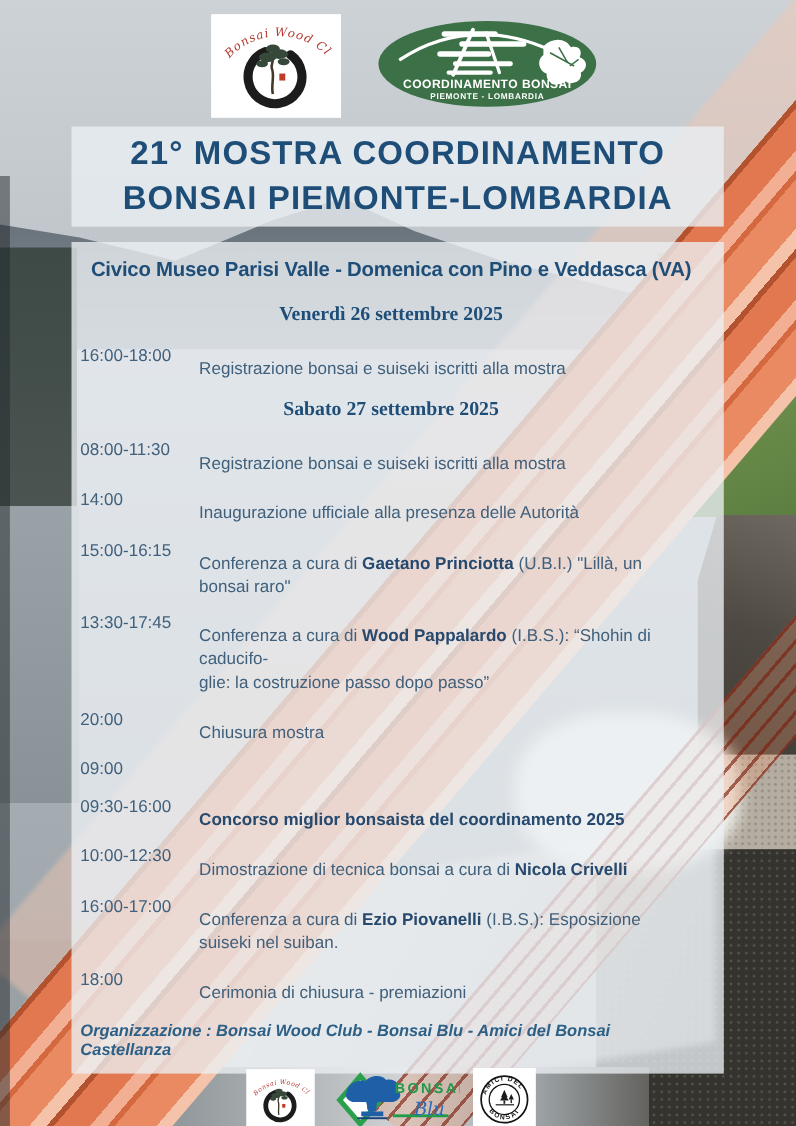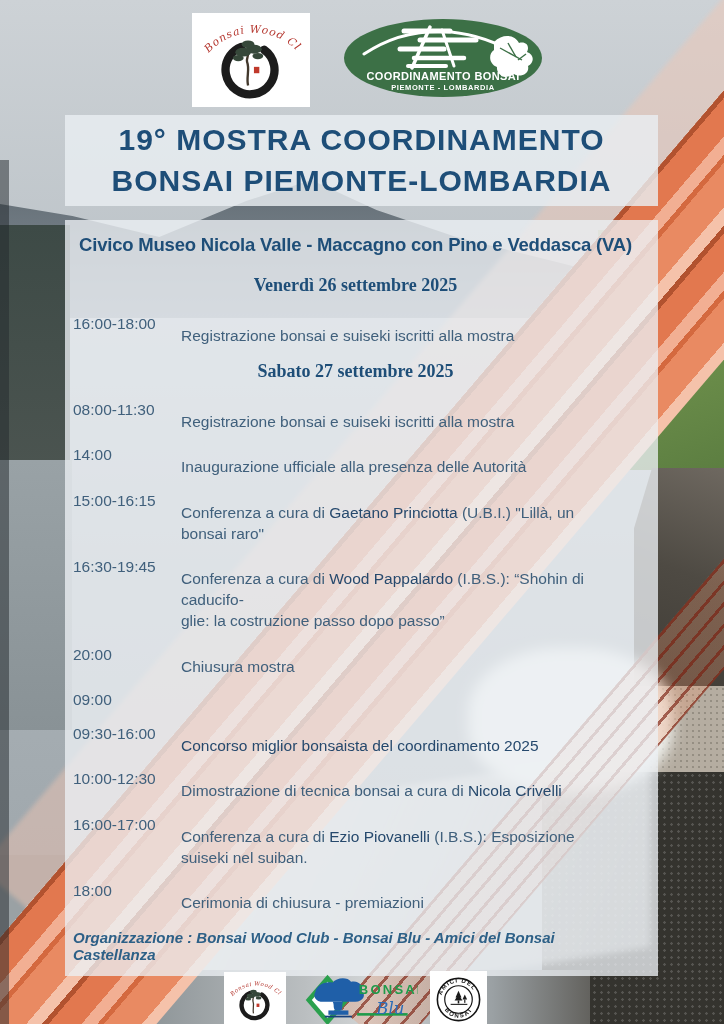--- a/index.html
+++ b/index.html
@@ -50,21 +50,21 @@
   
   .title{width:100%;text-align:center;color:#1e4e78;font-weight:bold;
     font-size:30px;line-height:41px;letter-spacing:1px;padding-top:4px;}
   .venue{text-align:center;color:#1e4e78;font-weight:bold;font-size:18.5px;
     letter-spacing:-.2px;line-height:24px;margin:0 0 16px 0;}
   .section-header{text-align:center;color:#1e4e78;font-weight:bold;font-size:18px;
     line-height:24px;margin:12px 0 16px 0;font-family:Liberation Serif, serif;}
   .row{display:flex;margin:0 0 12.5px 0;color:#40607c;font-size:15.5px;line-height:21px;}
   .time{width:108px;flex:none;}
   .desc{flex:1;padding-right:24px;margin-top:12px;}
-  .desc .b{font-weight:normal;color:#26496d;}
+  .desc .b{font-weight:bold;color:#26496d;}
   .org-line{text-align:left;font-style:italic;font-weight:bold;color:#2d6087;
     font-size:15px;margin:16px 0 8px 0;}
   .logo-row{display:flex;justify-content:center;align-items:center;gap:12px;}
   .logo-card{background:#fff;display:block;}
   .logo-bwc-top{left:192px;top:13px;width:118px;height:94px;}
   .logo-coord{left:342px;top:18px;width:202px;height:80px;}
 </style>
 </head>
 <body>
 
@@ -122,27 +122,27 @@
       <path d="M158,30 l22,12"></path>
         <path d="M166,25 l8,14"></path>
         <path d="M176,42 l8,-6"></path>
     </g>
     <text x="101" y="62" text-anchor="middle" font-family="Liberation Sans" font-weight="bold" font-size="11" fill="#ffffff" letter-spacing=".4">COORDINAMENTO BONSAI</text>
     <text x="101" y="72" text-anchor="middle" font-family="Liberation Sans" font-weight="bold" font-size="7.5" fill="#ffffff" letter-spacing=".6">PIEMONTE - LOMBARDIA</text>
   </svg>
 
   <div class="abs band-title">
     <div class="title">
-      <div>19° MOSTRA COORDINAMENTO</div>
+      <div>21° MOSTRA COORDINAMENTO</div>
       <div>BONSAI PIEMONTE-LOMBARDIA</div>
     </div>
   </div>
 
   <div class="abs band-main">
-    <div class="venue">Civico Museo Nicola Valle - Maccagno con Pino e Veddasca (VA)</div>
+    <div class="venue">Civico Museo Parisi Valle - Domenica con Pino e Veddasca (VA)</div>
 
     <div>
         <div class="section-header">Venerdì 26 settembre 2025</div>
         <div class="row">
           <div class="time">16:00-18:00</div>
           <div class="desc"><span>Registrazione bonsai e suiseki iscritti alla mostra</span></div>
         </div>
         <div class="section-header">Sabato 27 settembre 2025</div>
         <div class="row">
           <div class="time">08:00-11:30</div>
@@ -150,21 +150,21 @@
         </div>
         <div class="row">
           <div class="time">14:00</div>
           <div class="desc"><span>Inaugurazione ufficiale alla presenza delle Autorità</span></div>
         </div>
         <div class="row">
           <div class="time">15:00-16:15</div>
           <div class="desc"><span>Conferenza a cura di </span><span class="b">Gaetano Princiotta</span><span> (U.B.I.) "Lillà, un bonsai raro"</span></div>
         </div>
         <div class="row">
-          <div class="time">16:30-19:45</div>
+          <div class="time">13:30-17:45</div>
           <div class="desc"><span>Conferenza a cura di </span><span class="b">Wood Pappalardo</span><span> (I.B.S.): “Shohin di caducifo-</span><br><span>glie: la costruzione passo dopo passo”</span></div>
         </div>
         <div class="row">
           <div class="time">20:00</div>
           <div class="desc"><span>Chiusura mostra</span></div>
         </div>
         <div class="row">
           <div class="time">09:00</div>
         </div>
         <div class="row">

